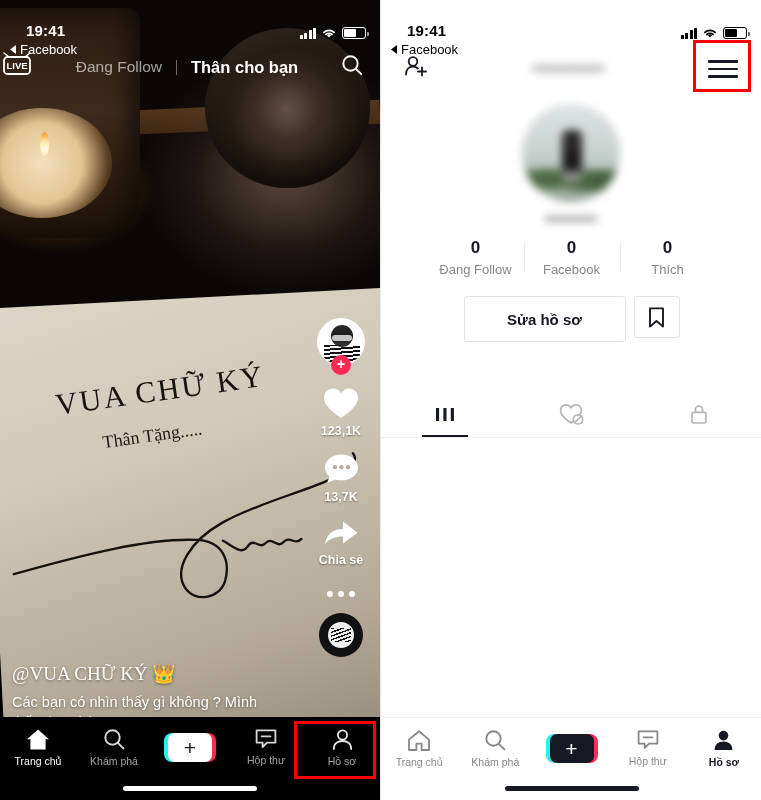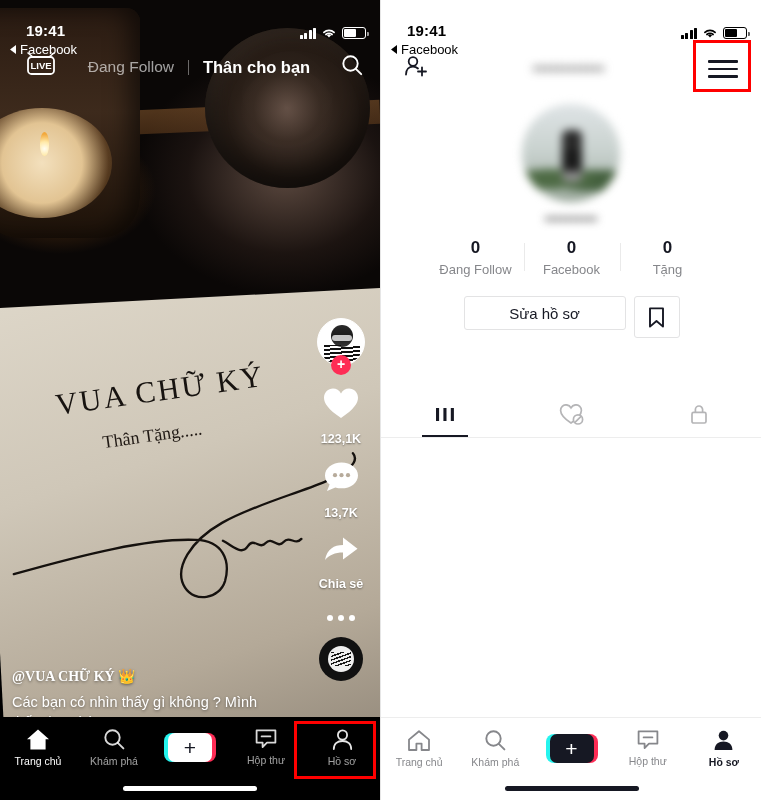--- a/index.html
+++ b/index.html
@@ -99,21 +99,21 @@
   .bars i:nth-child(3){height:8.5px} .bars i:nth-child(4){height:11px}
   .batt { width: 24px; height: 12px; border: 1.4px solid currentColor; border-radius: 3px; position: relative; padding: 1.4px; }
   .batt::after { content:""; position:absolute; right:-3.5px; top:3.5px; width:2px; height:4px; background: currentColor; border-radius:0 1px 1px 0; opacity:.6;}
   .batt span { display: block; height: 100%; background: currentColor; border-radius: 1px; }
 
   
   .feed-top {
     position: absolute; left: 0; top: 44px; width: 380px; height: 46px;
     display: flex; align-items: center; z-index: 30; color: #fff;
   }
-  .live-ico { margin-left: 24px; width: 34px; }
+  .live-ico { margin-left: 0; width: 34px; }
   .feed-tabs { flex: 1; display: flex; align-items: center; justify-content: center; gap: 14px; }
   .tab-follow { font-size: 15.5px; color: rgba(255,255,255,.62); }
   .tab-sep { width: 1px; height: 15px; background: rgba(255,255,255,.4); }
   .tab-foryou { font-size: 16.5px; font-weight: bold; color: #fff; }
   .search-ico { margin-right: 16px; }
 
   
   .rail {
     position: absolute; right: 8px; top: 318px; width: 62px; z-index: 25;
     display: flex; flex-direction: column; align-items: center; color: #fff;
@@ -128,42 +128,42 @@
   .avatar-face::after{content:"";position:absolute;left:1px;top:10px;width:20px;height:6px;border-radius:3px;
     background:rgba(255,255,255,.75);}
   .avatar-body { position:absolute; left:6px; top:26px; width:36px; height:20px;
     background: repeating-linear-gradient(175deg,#111 0 2px, transparent 2px 4px); }
   .plus-badge {
     position: absolute; left: 50%; bottom: -9px; transform: translateX(-50%);
     width: 20px; height: 20px; border-radius: 50%; background: #fe2c55;
     color: #fff; font-size: 14px; line-height: 19px; text-align: center; font-weight: bold;
   }
   .rail-item { display: flex; flex-direction: column; align-items: center; margin-bottom: 14px; }
-  .rail-count { font-size: 12.5px; font-weight: bold; margin-top: 11px; text-shadow: 0 1px 2px rgba(0,0,0,.45); }
+  .rail-count { font-size: 12.5px; font-weight: bold; margin-top: 3px; text-shadow: 0 1px 2px rgba(0,0,0,.45); }
   .dots3 { display: flex; gap: 5px; margin: 10px 0 16px; }
   .dots3 i { width: 6px; height: 6px; background: #fff; border-radius: 50%; display: block; }
   .disc {
     width: 44px; height: 44px; border-radius: 50%;
     background: radial-gradient(circle, #2c2c2c 0 26%, #111 27% 100%);
     position: relative; overflow: hidden;
   }
   .disc::after {
     content:""; position:absolute; left:9px; top:9px; width:26px; height:26px; border-radius:50%;
     background: #efefef;
   }
   .disc .lbl { position:absolute; left:12px; top:15px; width:20px; height:14px; z-index:2;
     background: repeating-linear-gradient(160deg,#1a1a1a 0 1.5px, transparent 1.5px 3.5px); }
   .notes { position: absolute; right: 68px; bottom: 14px; color: rgba(255,255,255,.75); }
 
   
   .caption {
     position: absolute; left: 12px; bottom: 44px; width: 272px; z-index: 25; color: #fff;
     text-shadow: 0 1px 3px rgba(0,0,0,.45);
   }
-  .cap-user { font-family: "Liberation Serif", serif; font-size: 14px; font-weight: bold; margin-bottom: 7px; }
+  .cap-user { font-family: "Liberation Serif", serif; font-size: 19px; font-weight: normal; margin-bottom: 7px; }
   .cap-text { font-size: 14.5px; line-height: 20px; margin-bottom: 8px; }
   .cap-music { font-size: 14px; display: flex; align-items: center; gap: 7px; white-space: nowrap; overflow: hidden; }
   .cap-music .mtitle { font-family: "Liberation Serif", serif; font-weight: bold; }
 
   
   .navbar-dark {
     position: absolute; left: 0; bottom: 0; width: 380px; height: 83px;
     background: #000; z-index: 40;
   }
   .nav-row { display: flex; height: 60px; align-items: flex-start; }
@@ -237,23 +237,23 @@
     content: ""; position: absolute; left: 0; top: 5px; width: 1px; height: 28px; background: #eaeaea;
   }
   .stat-num { font-size: 17px; font-weight: bold; color: #161823; }
   .stat-lbl { font-size: 13px; color: #86878b; margin-top: 4px; }
 
   .prof-actions {
     position: absolute; left: 0; top: 296px; width: 381px;
     display: flex; justify-content: center; gap: 8px;
   }
   .btn-edit {
-    width: 162px; height: 34px; border: 1px solid #e3e3e4; border-radius: 3px;
+    width: 162px; height: 46px; border: 1px solid #e3e3e4; border-radius: 3px;
     display: flex; align-items: center; justify-content: center;
-    font-size: 15px; font-weight: normal; color: #161823; background: #fff;
+    font-size: 15px; font-weight: bold; color: #161823; background: #fff;
   }
   .btn-bm {
     width: 46px; height: 42px; border: 1px solid #e3e3e4; border-radius: 3px;
     display: flex; align-items: center; justify-content: center; background: #fff;
   }
   .bio-hint {
     position: absolute; left: 0; top: 356px; width: 381px; text-align: center;
     font-size: 14px; color: #86878b;
   }
 
@@ -512,21 +512,21 @@
       <div class="stat">
         <div class="stat-num">0</div>
         <div class="stat-lbl">Đang Follow</div>
       </div>
       <div class="stat">
         <div class="stat-num">0</div>
         <div class="stat-lbl">Facebook</div>
       </div>
       <div class="stat">
         <div class="stat-num">0</div>
-        <div class="stat-lbl">Tặng</div>
+        <div class="stat-lbl">Thích</div>
       </div>
     </div>
 
     <div class="prof-actions">
       <div class="btn-edit">Sửa hồ sơ</div>
       <div class="btn-bm">
         <svg width="19" height="23" viewBox="0 0 19 23">
           <path d="M3 2.4 H16 V20.6 L9.5 15 L3 20.6 Z" stroke="#161823" stroke-width="1.9" fill="none" stroke-linejoin="round"></path>
         </svg>
       </div>

